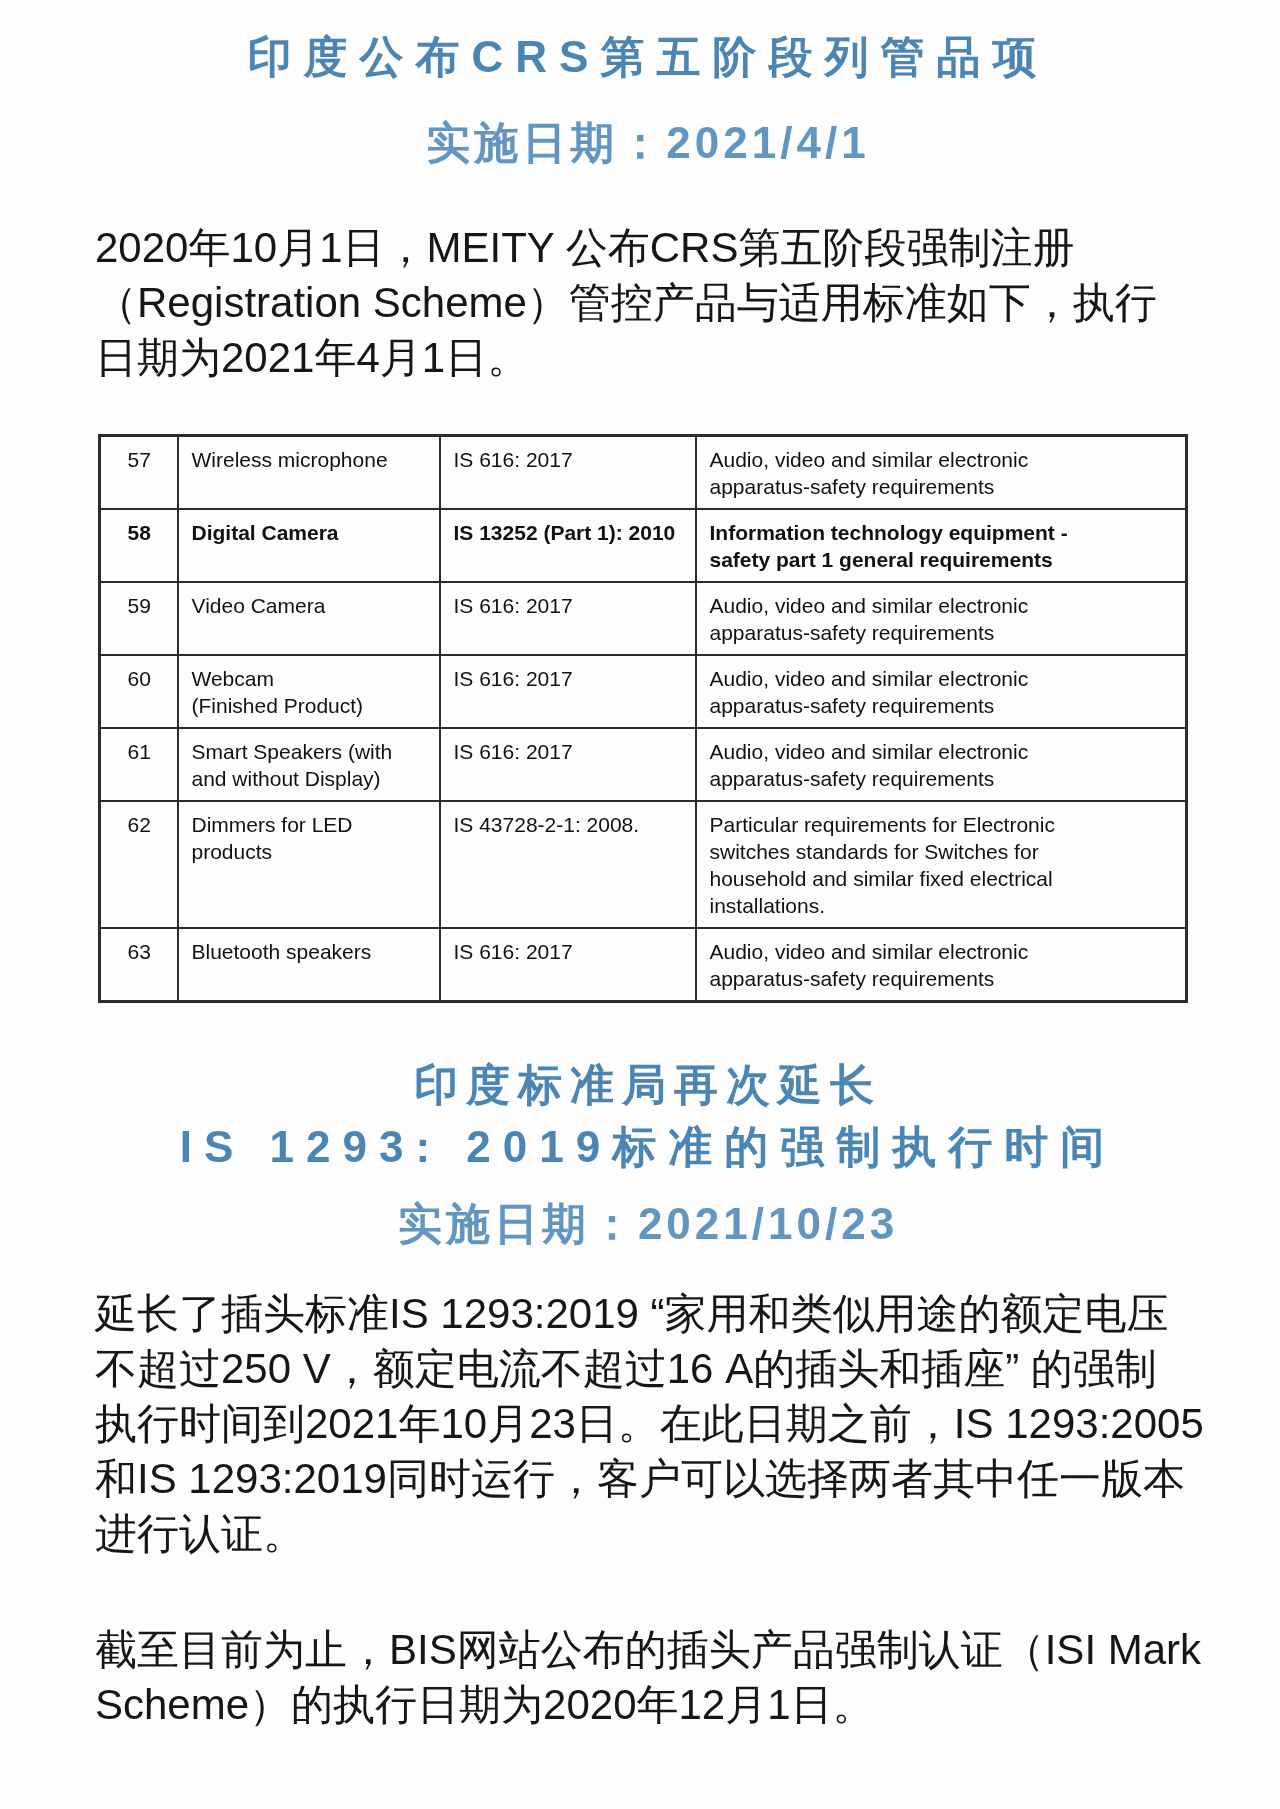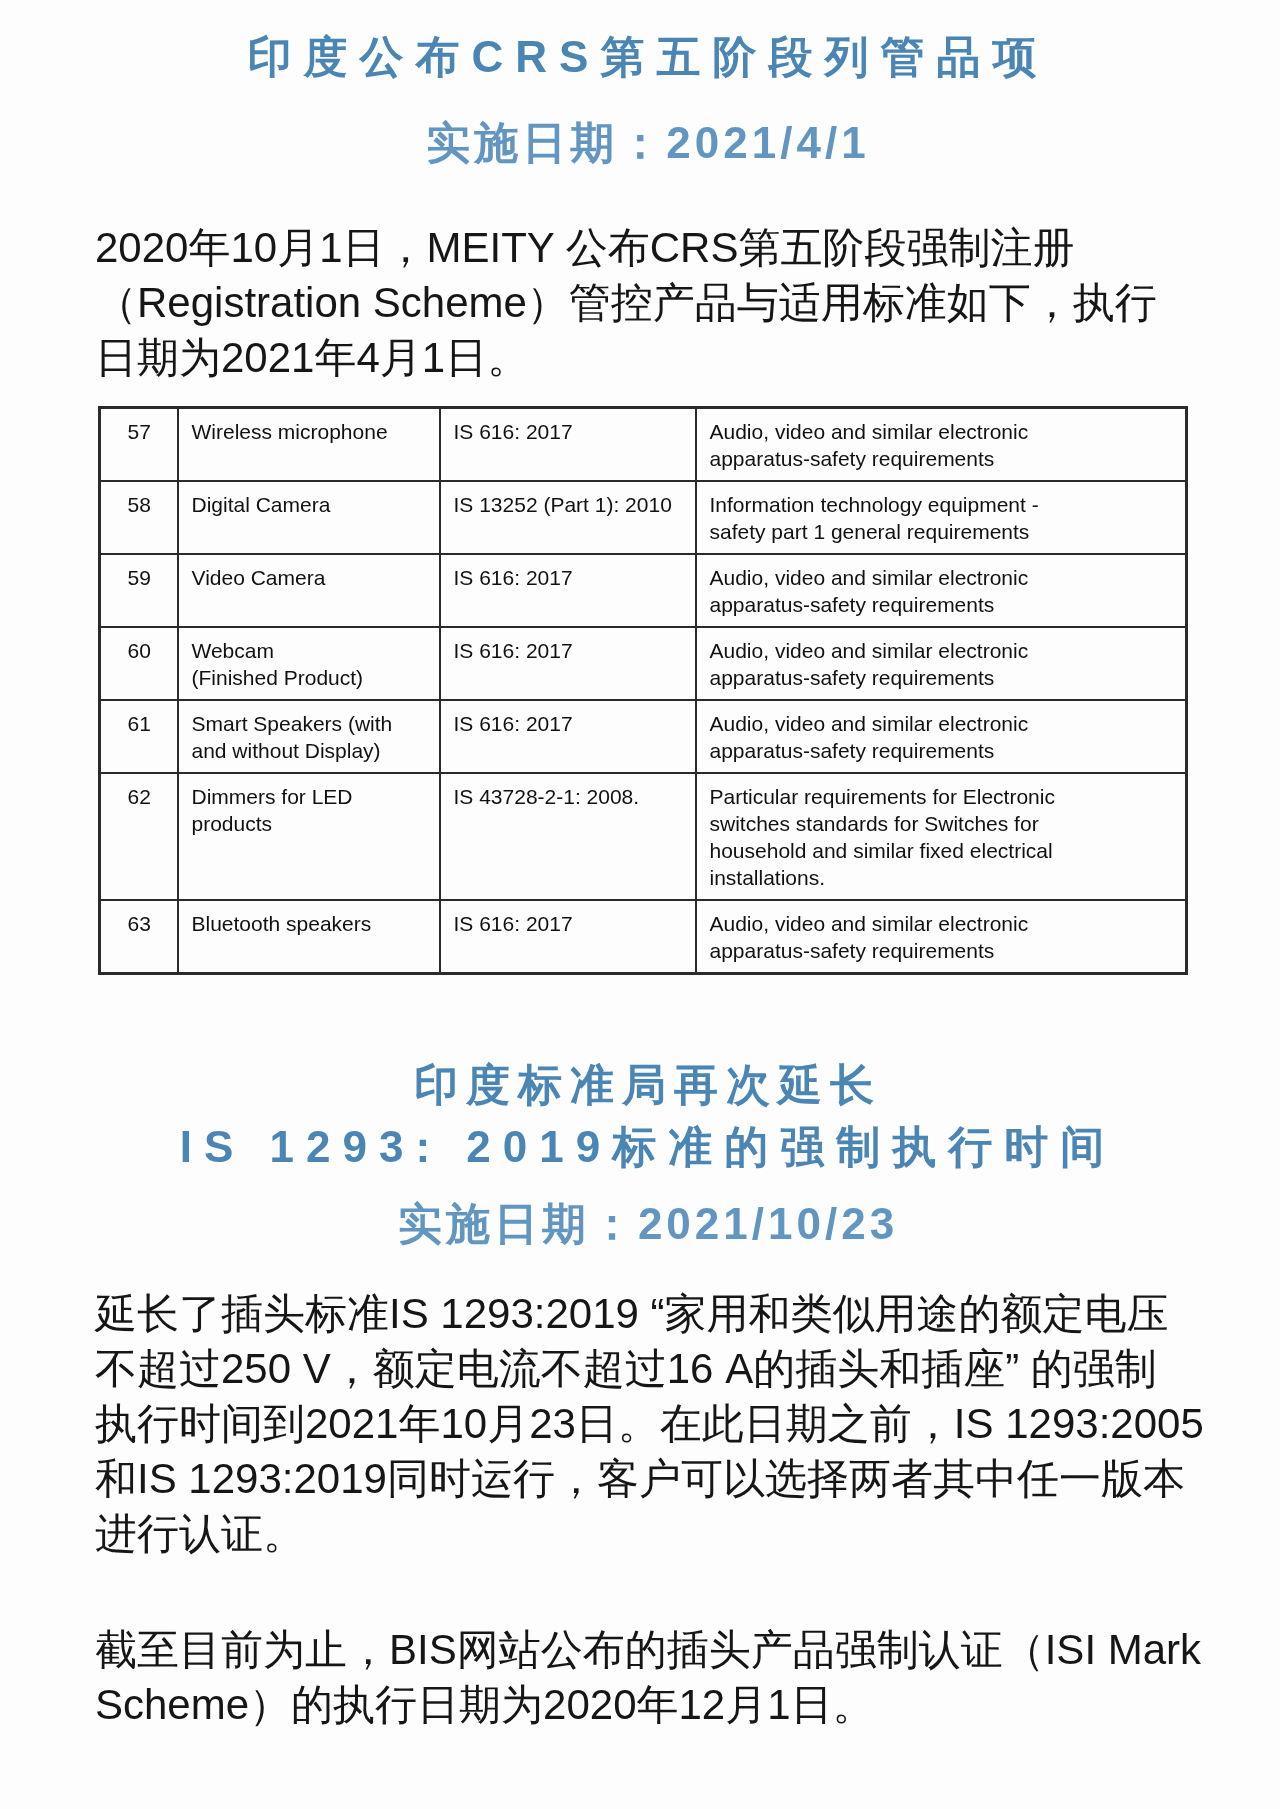--- a/index.html
+++ b/index.html
@@ -45,21 +45,21 @@
     line-height: 55px;
     color: #161616;
   }
   .para .line { white-space: nowrap; }
   #para1 { top: 220px; }
   #para2 { top: 1286px; }
   #para3 { top: 1622px; }
 
   table.products {
     position: absolute;
-    top: 406px;
+    top: 434px;
     left: 98px;
     width: 1087px;
     border-collapse: collapse;
     table-layout: fixed;
     font-size: 21px;
     line-height: 27px;
     color: #111111;
   }
   table.products, table.products td {
     border: 2px solid #2b2b2b;
@@ -67,21 +67,21 @@
   table.products { border-width: 3px; }
   table.products td {
     vertical-align: top;
     padding: 9px 12px 8px 13px;
     white-space: pre-line;
     overflow: hidden;
   }
   td.cell-number { text-align: center; padding-left: 4px; padding-right: 4px; }
   td.cell-standard { white-space: nowrap; padding-right: 4px; }
   tr.r0 { height: 67px; }
-  tr.r1 { height: 68px; }
+  tr.r1 { height: 68px; font-weight: bold; }
   tr.r2 { height: 72px; }
   tr.r3 { height: 73px; }
   tr.r4 { height: 68px; }
   tr.r5 { height: 112px; }
   tr.r6 { height: 69px; }
 </style>
 </head>
 <body>
 
 <div class="page">

